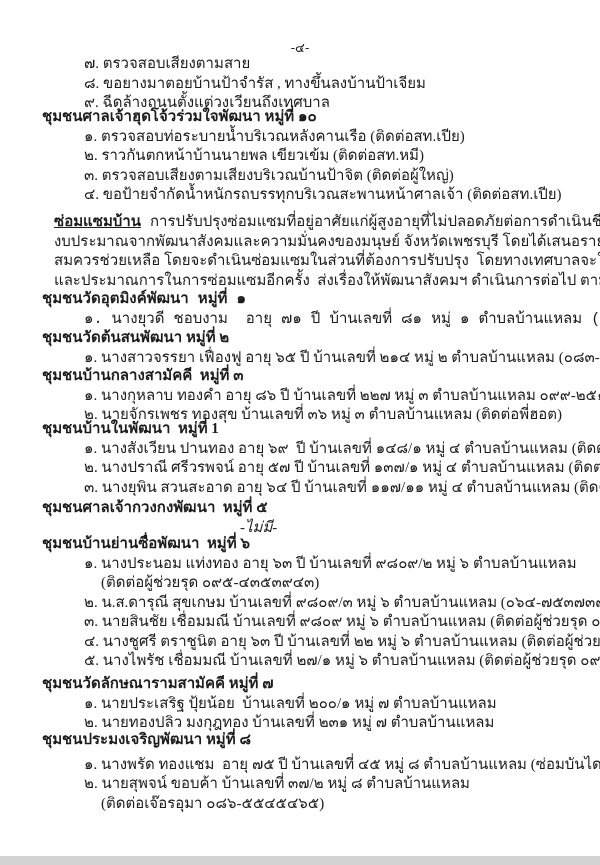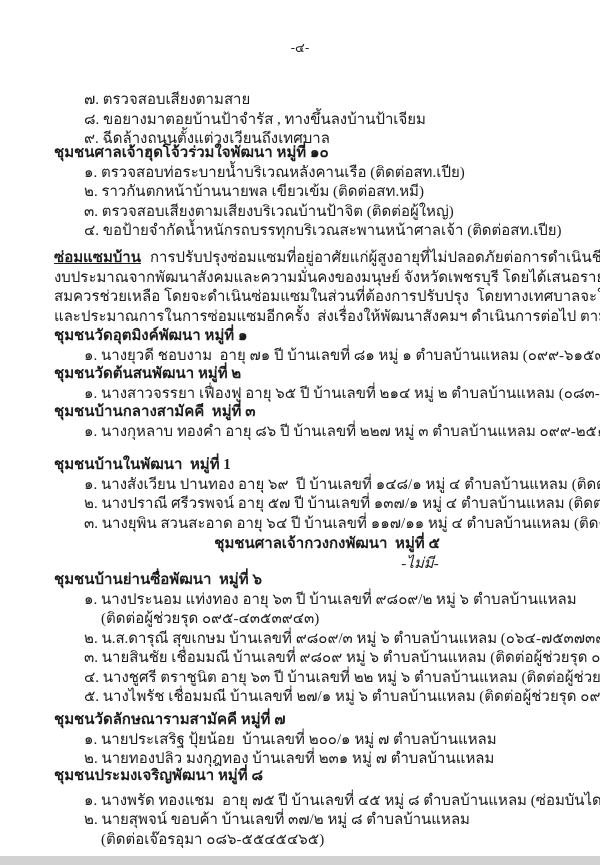--- a/index.html
+++ b/index.html
@@ -2,22 +2,22 @@
 <html><head>
 <meta charset="utf-8">
 <style>
   html,body{margin:0;padding:0;background:#fff;}
   .page{
     position:relative;width:600px;height:865px;background:#ffffff;
     font-family:"Liberation Serif","DejaVu Serif",serif;
     color:#1c1c1c;font-size:15px;line-height:19.5px;overflow:hidden;
   }
   .pageno{position:absolute;top:38px;left:0;right:0;text-align:center;font-size:13px;}
-  .block{position:absolute;left:0;right:0;margin-top:36px;}
-  .hdr{font-weight:bold;padding-left:54px;white-space:pre;}
+  .block{position:absolute;left:0;right:0;}
+  .hdr{font-weight:bold;padding-left:42px;white-space:pre;}
   .item{padding-left:84px;white-space:pre;}
   .cont{padding-left:101px;white-space:pre;}
   .none-line{padding-left:240px;white-space:pre;font-style:italic;}
   .para-line{padding-left:54px;padding-right:36px;white-space:pre;}
   .repair-title{font-weight:bold;text-decoration:underline;padding-right:9px;}
   .scan-band{position:absolute;left:0;right:0;top:856px;height:9px;}
 </style>
 </head>
 <body>
 
@@ -41,39 +41,40 @@
   </div>
 
   <div class="block" id="repair" style="top:212px">
       <div class="para-line"><span class="repair-title">ซ่อมแซมบ้าน</span><span>การปรับปรุงซ่อมแซมที่อยู่อาศัยแก่ผู้สูงอายุที่ไม่ปลอดภัยต่อการดำเนินชีวิต  เพื่อเสนอขอสนับสนุน</span></div>
       <div class="para-line">งบประมาณจากพัฒนาสังคมและความมั่นคงของมนุษย์ จังหวัดเพชรบุรี โดยได้เสนอรายชื่อมีที่มีฐานะความเป็นอยู่ที่</div>
       <div class="para-line">สมควรช่วยเหลือ โดยจะดำเนินซ่อมแซมในส่วนที่ต้องการปรับปรุง  โดยทางเทศบาลจะให้กองช่างเข้าไปตรวจสอบ</div>
       <div class="para-line">และประมาณการในการซ่อมแซมอีกครั้ง  ส่งเรื่องให้พัฒนาสังคมฯ ดำเนินการต่อไป ตามรายชื่อดังต่อไปนี้</div>
     </div>
 
   <div id="communities">
-      <div class="block" style="top: 290px;">
+      <div class="block" style="top: 290px; font-family: Liberation Mono, monospace;">
         <div class="hdr">ชุมชนวัดอุตมิงค์พัฒนา หมู่ที่ ๑</div>
         <div class="item">๑. นางยุวดี ชอบงาม  อายุ ๗๑ ปี บ้านเลขที่ ๘๑ หมู่ ๑ ตำบลบ้านแหลม (๐๙๙-๖๑๕๓๕๒๙)</div>
       </div>
       <div class="block" style="top: 328px;">
         <div class="hdr">ชุมชนวัดต้นสนพัฒนา หมู่ที่ ๒</div>
         <div class="item">๑. นางสาวจรรยา เฟื่องฟู อายุ ๖๕ ปี บ้านเลขที่ ๒๑๔ หมู่ ๒ ตำบลบ้านแหลม (๐๘๓-๘๓๗๖๓๕๖)</div>
       </div>
       <div class="block" style="top: 366px;">
         <div class="hdr">ชุมชนบ้านกลางสามัคคี  หมู่ที่ ๓</div>
         <div class="item">๑. นางกุหลาบ ทองคำ อายุ ๘๖ ปี บ้านเลขที่ ๒๒๗ หมู่ ๓ ตำบลบ้านแหลม ๐๙๙-๒๕๑๑๙๓๓ (ติดต่อพี่อุ๊)</div>
+        <div class="item">๒. นายจักรเพชร ทองสุข บ้านเลขที่ ๓๖ หมู่ ๓ ตำบลบ้านแหลม (ติดต่อพี่ฮอต)</div>
       </div>
       <div class="block" style="top: 419px;">
         <div class="hdr">ชุมชนบ้านในพัฒนา  หมู่ที่ 1</div>
         <div class="item">๑. นางสังเวียน ปานทอง อายุ ๖๙  ปี บ้านเลขที่ ๑๔๘/๑ หมู่ ๔ ตำบลบ้านแหลม (ติดต่อเจ๊แจ้)</div>
         <div class="item">๒. นางปราณี ศรีวรพจน์ อายุ ๕๗ ปี บ้านเลขที่ ๑๓๗/๑ หมู่ ๔ ตำบลบ้านแหลม (ติดต่อเจ๊แจ้)</div>
         <div class="item">๓. นางยุพิน สวนสะอาด อายุ ๖๔ ปี บ้านเลขที่ ๑๑๗/๑๑ หมู่ ๔ ตำบลบ้านแหลม (ติดต่อพี่ฮอต)</div>
       </div>
-      <div class="block" style="top: 498px; text-align: center;">
+      <div class="block" style="top: 498px;">
         <div class="hdr">ชุมชนศาลเจ้ากวงกงพัฒนา  หมู่ที่ ๕</div>
         <div class="none-line">-ไม่มี-</div>
       </div>
       <div class="block" style="top: 534px;">
         <div class="hdr">ชุมชนบ้านย่านซื่อพัฒนา  หมู่ที่ ๖</div>
         <div class="item">๑. นางประนอม แท่งทอง อายุ ๖๓ ปี บ้านเลขที่ ๙๘๐๙/๒ หมู่ ๖ ตำบลบ้านแหลม</div>
         <div class="cont">(ติดต่อผู้ช่วยรุด ๐๙๕-๔๓๕๓๙๔๓)</div>
         <div class="item">๒. น.ส.ดารุณี สุขเกษม บ้านเลขที่ ๙๘๐๙/๓ หมู่ ๖ ตำบลบ้านแหลม (๐๖๔-๗๕๓๗๓๗๒)</div>
         <div class="item">๓. นายสินชัย เชื่อมมณี บ้านเลขที่ ๙๘๐๙ หมู่ ๖ ตำบลบ้านแหลม (ติดต่อผู้ช่วยรุด ๐๙๕-๔๓๕๓๙๔๓)</div>
         <div class="item">๔. นางชูศรี ตราชูนิต อายุ ๖๓ ปี บ้านเลขที่ ๒๒ หมู่ ๖ ตำบลบ้านแหลม (ติดต่อผู้ช่วยรุด ๐๙๕-๔๓๕๓๙๔๓)</div>

